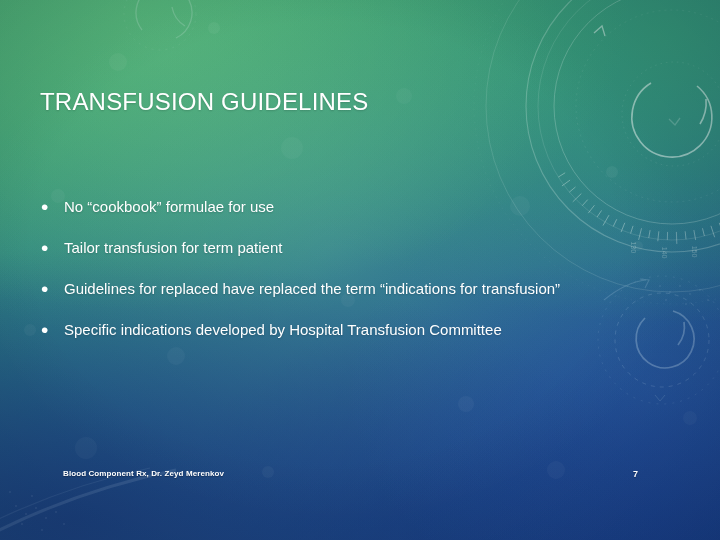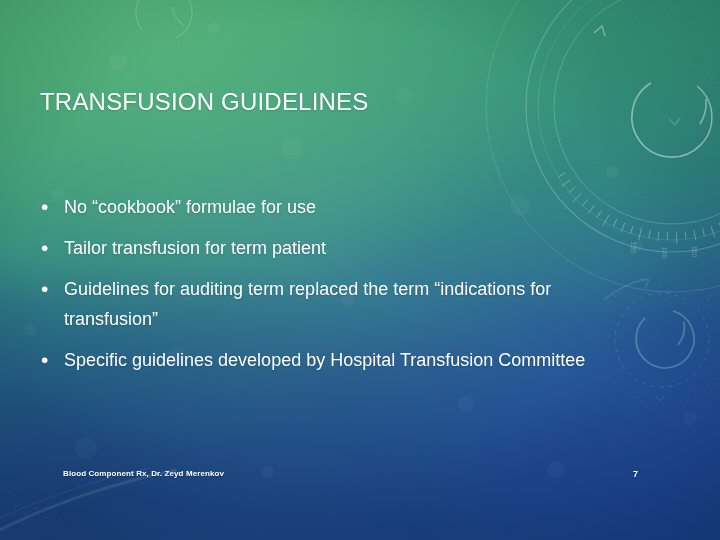--- a/index.html
+++ b/index.html
@@ -74,21 +74,21 @@
     width: 26px;
     font-size: 21px;
     line-height: 30px;
     color: #ffffff;
     text-align: left;
     padding-left: 3px;
     box-sizing: border-box;
   }
   .bullet-text {
     flex: 1 1 auto;
-    font-size: 18px;
+    font-size: 15px;
     line-height: 30px;
     font-weight: 400;
     color: #ffffff;
     text-shadow: 0 1px 2px rgba(0,0,0,0.18);
   }
 
   .footer-note {
     position: absolute;
     left: 42px;
     top: 469px;
@@ -352,25 +352,25 @@
     <li class="bullet-row">
       <span class="bullet-dot">•</span>
       <span class="bullet-text">No “cookbook” formulae for use</span>
     </li>
     <li class="bullet-row">
       <span class="bullet-dot">•</span>
       <span class="bullet-text">Tailor transfusion for term patient</span>
     </li>
     <li class="bullet-row">
       <span class="bullet-dot">•</span>
-      <span class="bullet-text">Guidelines for auditing term replaced the term “indications for transfusion”</span>
+      <span class="bullet-text">Guidelines for replaced have replaced the term “indications for transfusion”</span>
     </li>
     <li class="bullet-row">
       <span class="bullet-dot">•</span>
-      <span class="bullet-text">Specific guidelines developed by Hospital Transfusion Committee</span>
+      <span class="bullet-text">Specific indications developed by Hospital Transfusion Committee</span>
     </li>
   </ul>
 
   <div class="footer-note">Blood Component Rx, Dr. Zeyd Merenkov</div>
 
   <div class="page-number">7</div>
 
 </div>
 
 </body></html>

